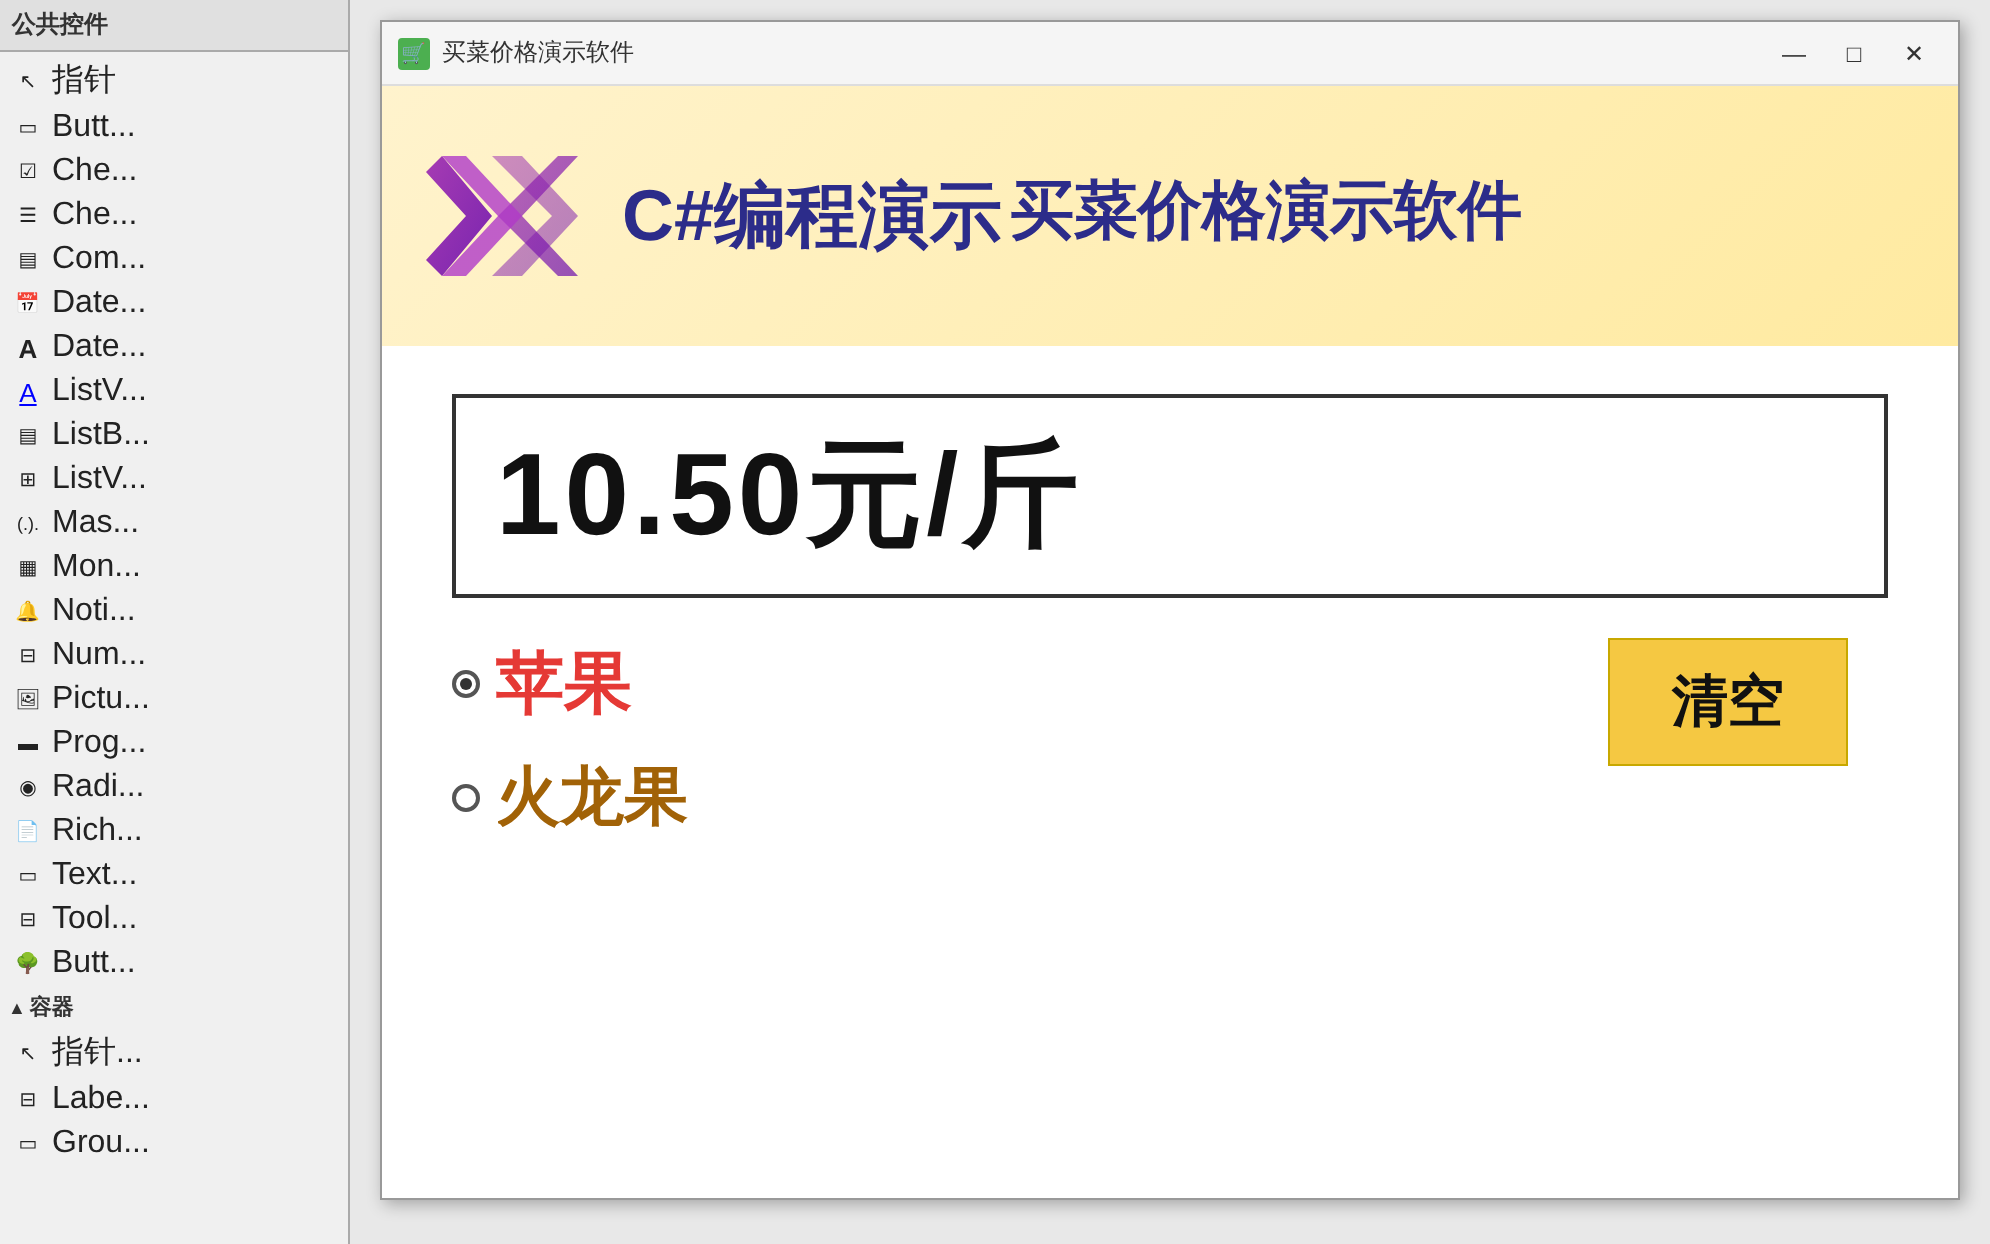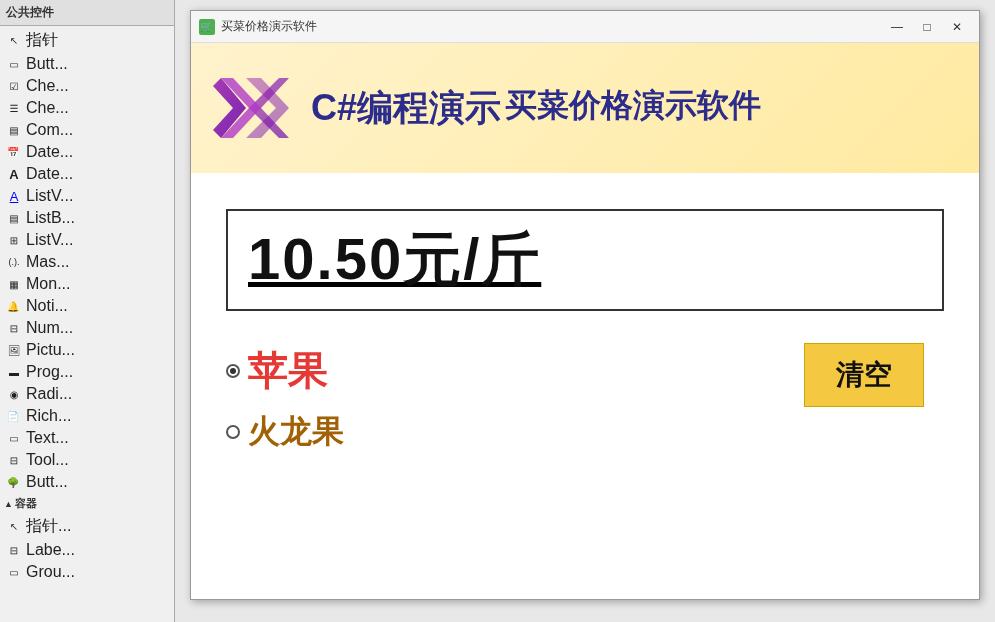--- a/index.html
+++ b/index.html
@@ -192,25 +192,24 @@
       display: flex;
       flex-direction: column;
       gap: 16px;
       background: #fff;
     }
 
     
     .price-box {
       border: 2px solid #333;
       padding: 10px 20px;
-      margin: 16px 10px;
+      margin: 4px 10px;
       display: flex;
       align-items: flex-start;
       justify-content: flex-start;
-      text-decoration: underline;
     }
 
     .price-text {
       font-size: 58px;
       font-weight: bold;
       color: #111;
       letter-spacing: 2px;
     }
 
     
@@ -248,21 +247,21 @@
 
     .radio-dot.filled::after {
       content: '';
       width: 6px;
       height: 6px;
       border-radius: 50%;
       background: #333;
     }
 
     .radio-label-red {
-      font-size: 40px;
+      font-size: 34px;
       font-weight: bold;
       color: #e53935;
       cursor: pointer;
     }
 
     .radio-label-blue {
       font-size: 32px;
       font-weight: bold;
       color: #a16207;
       cursor: pointer;

